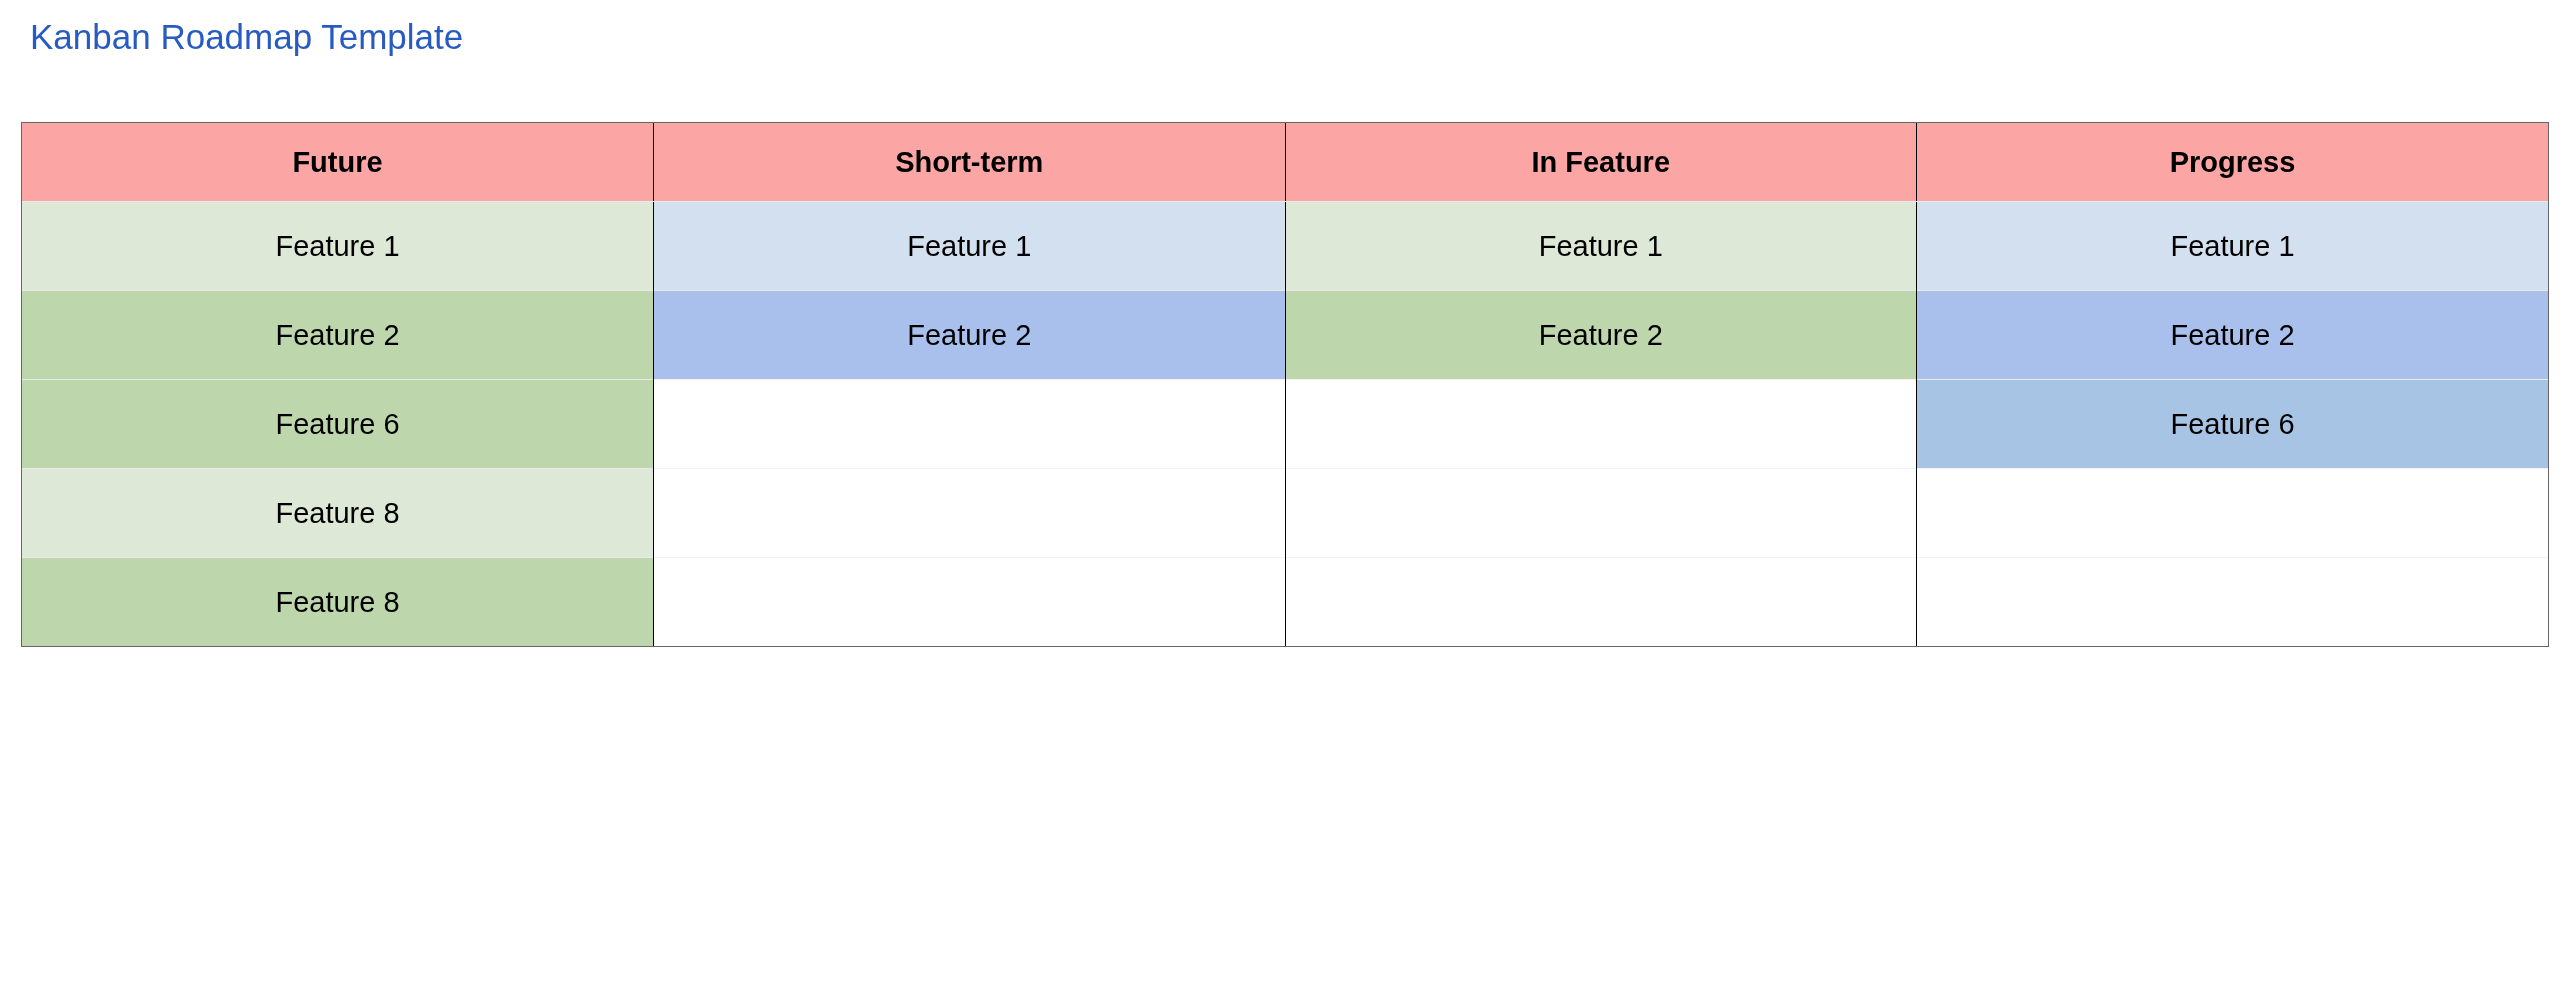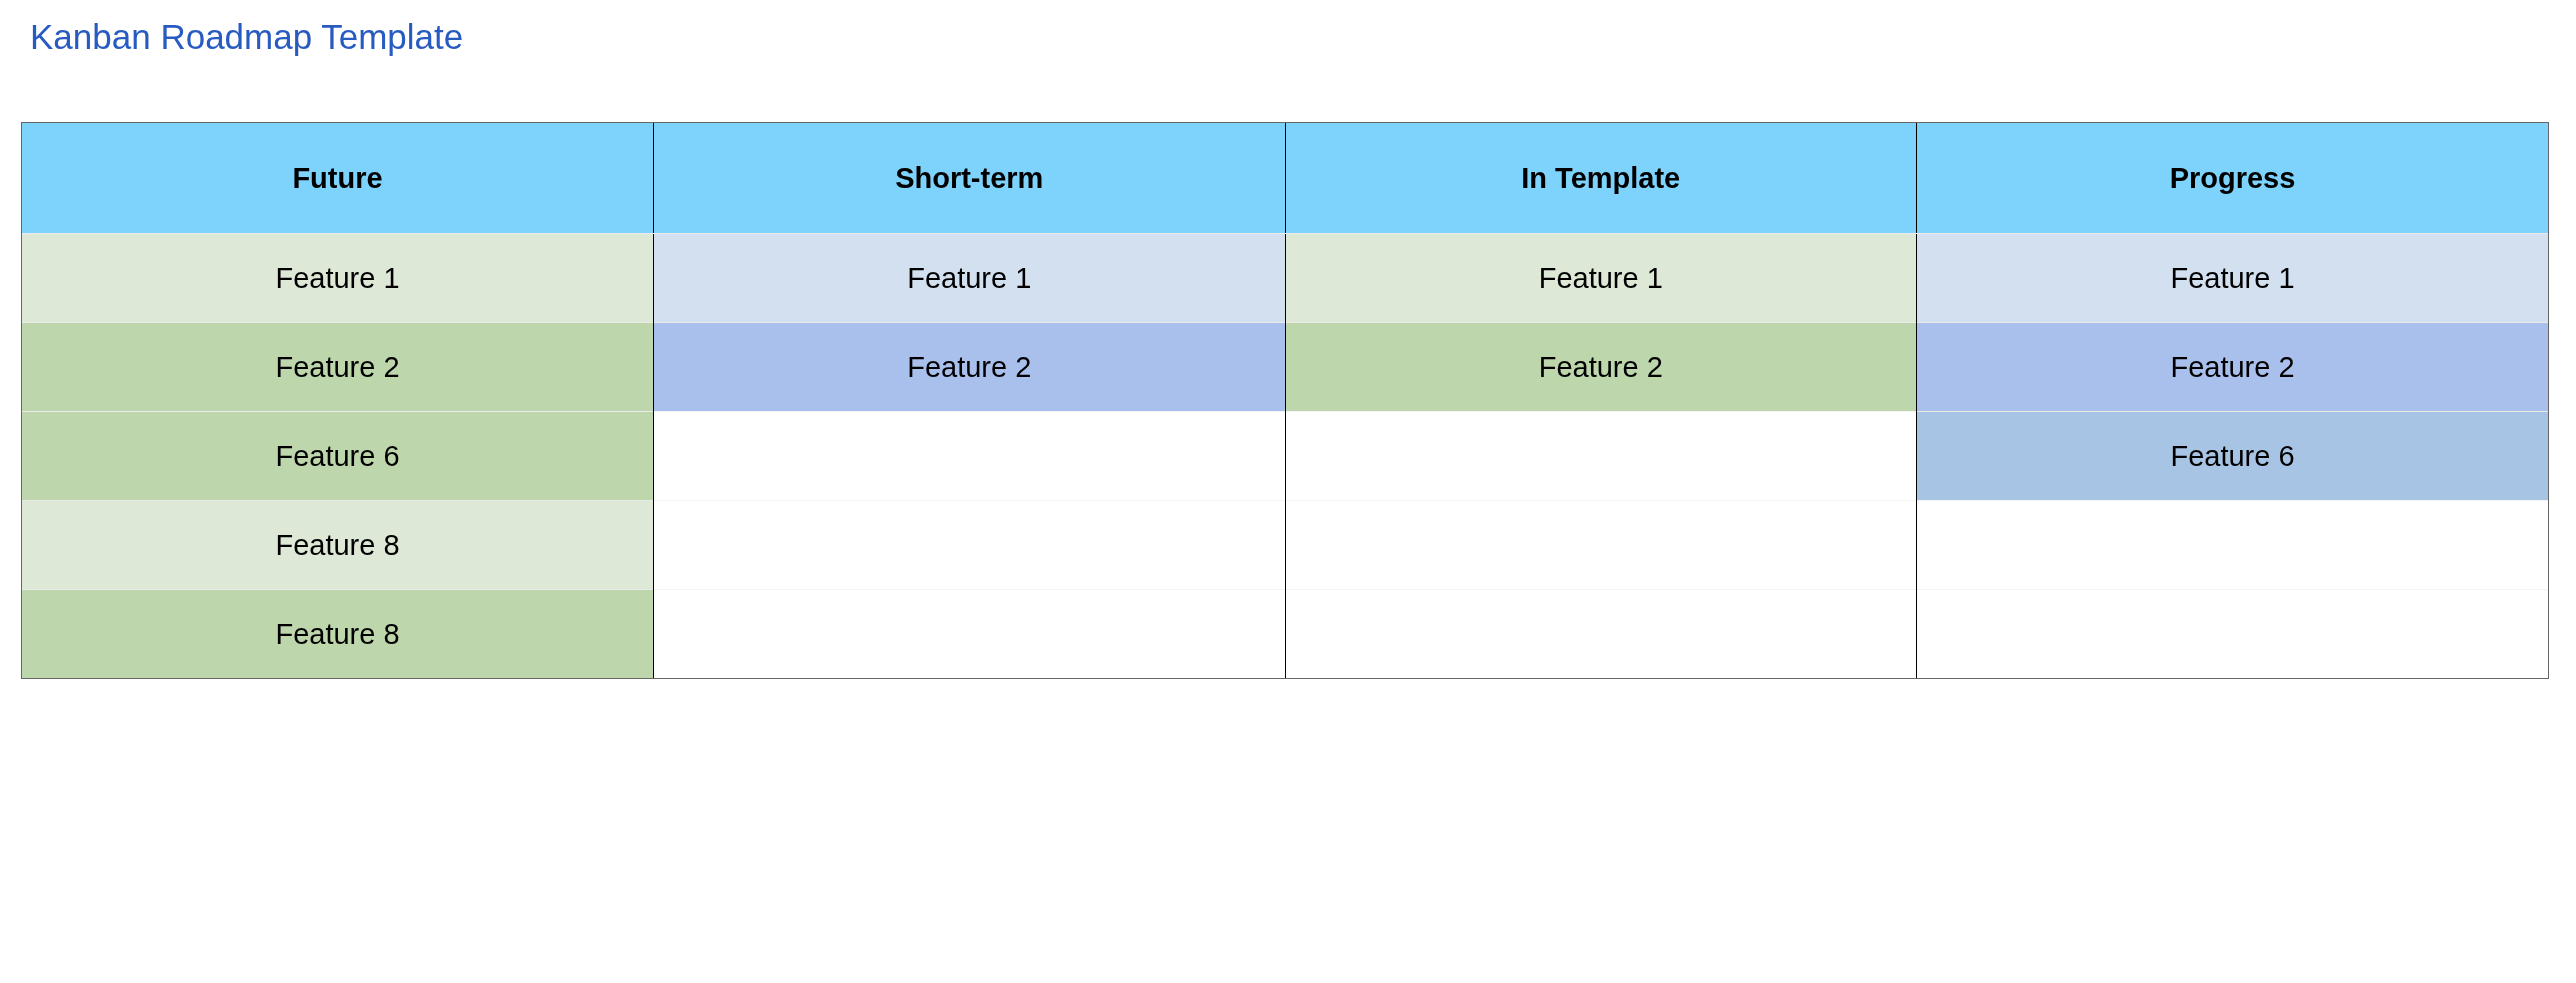--- a/index.html
+++ b/index.html
@@ -33,29 +33,29 @@
       border-collapse: collapse;
       background: #ffffff;
     }
     .board table {
       border-collapse: collapse;
       table-layout: fixed;
       width: 100%;
     }
     .board th {
       height: 78px;
-      background: #7dd3fc;
+      background: #fca5a5;
       font-weight: bold;
       font-size: 29px;
       color: #000000;
       text-align: center;
       vertical-align: middle;
       border-left: 1.9px solid #000000;
       border-bottom: 1.9px solid #EAEAEA;
-      padding: 16px;
+      padding: 0;
     }
     .board th:first-child { border-left: none; }
     .board td {
       height: 88px;
       font-size: 29px;
       color: #000000;
       text-align: center;
       vertical-align: middle;
       border-left: 1.9px solid #000000;
       border-top: 1.9px solid #EAEAEA;
@@ -71,21 +71,21 @@
 <body>
 
 <div class="title">Kanban Roadmap Template</div>
 
 <div class="board">
   <table>
     <thead>
       <tr>
         <th>Future</th>
         <th>Short-term</th>
-        <th>In Template</th>
+        <th>In Feature</th>
         <th>Progress</th>
       </tr>
     </thead>
     <tbody id="board-body">
         <tr>
           <td style="background: rgb(221, 232, 214);">Feature 1</td>
           <td style="background: rgb(211, 224, 240);">Feature 1</td>
           <td style="background: rgb(221, 232, 214);">Feature 1</td>
           <td style="background: rgb(211, 224, 240);">Feature 1</td>
         </tr>

